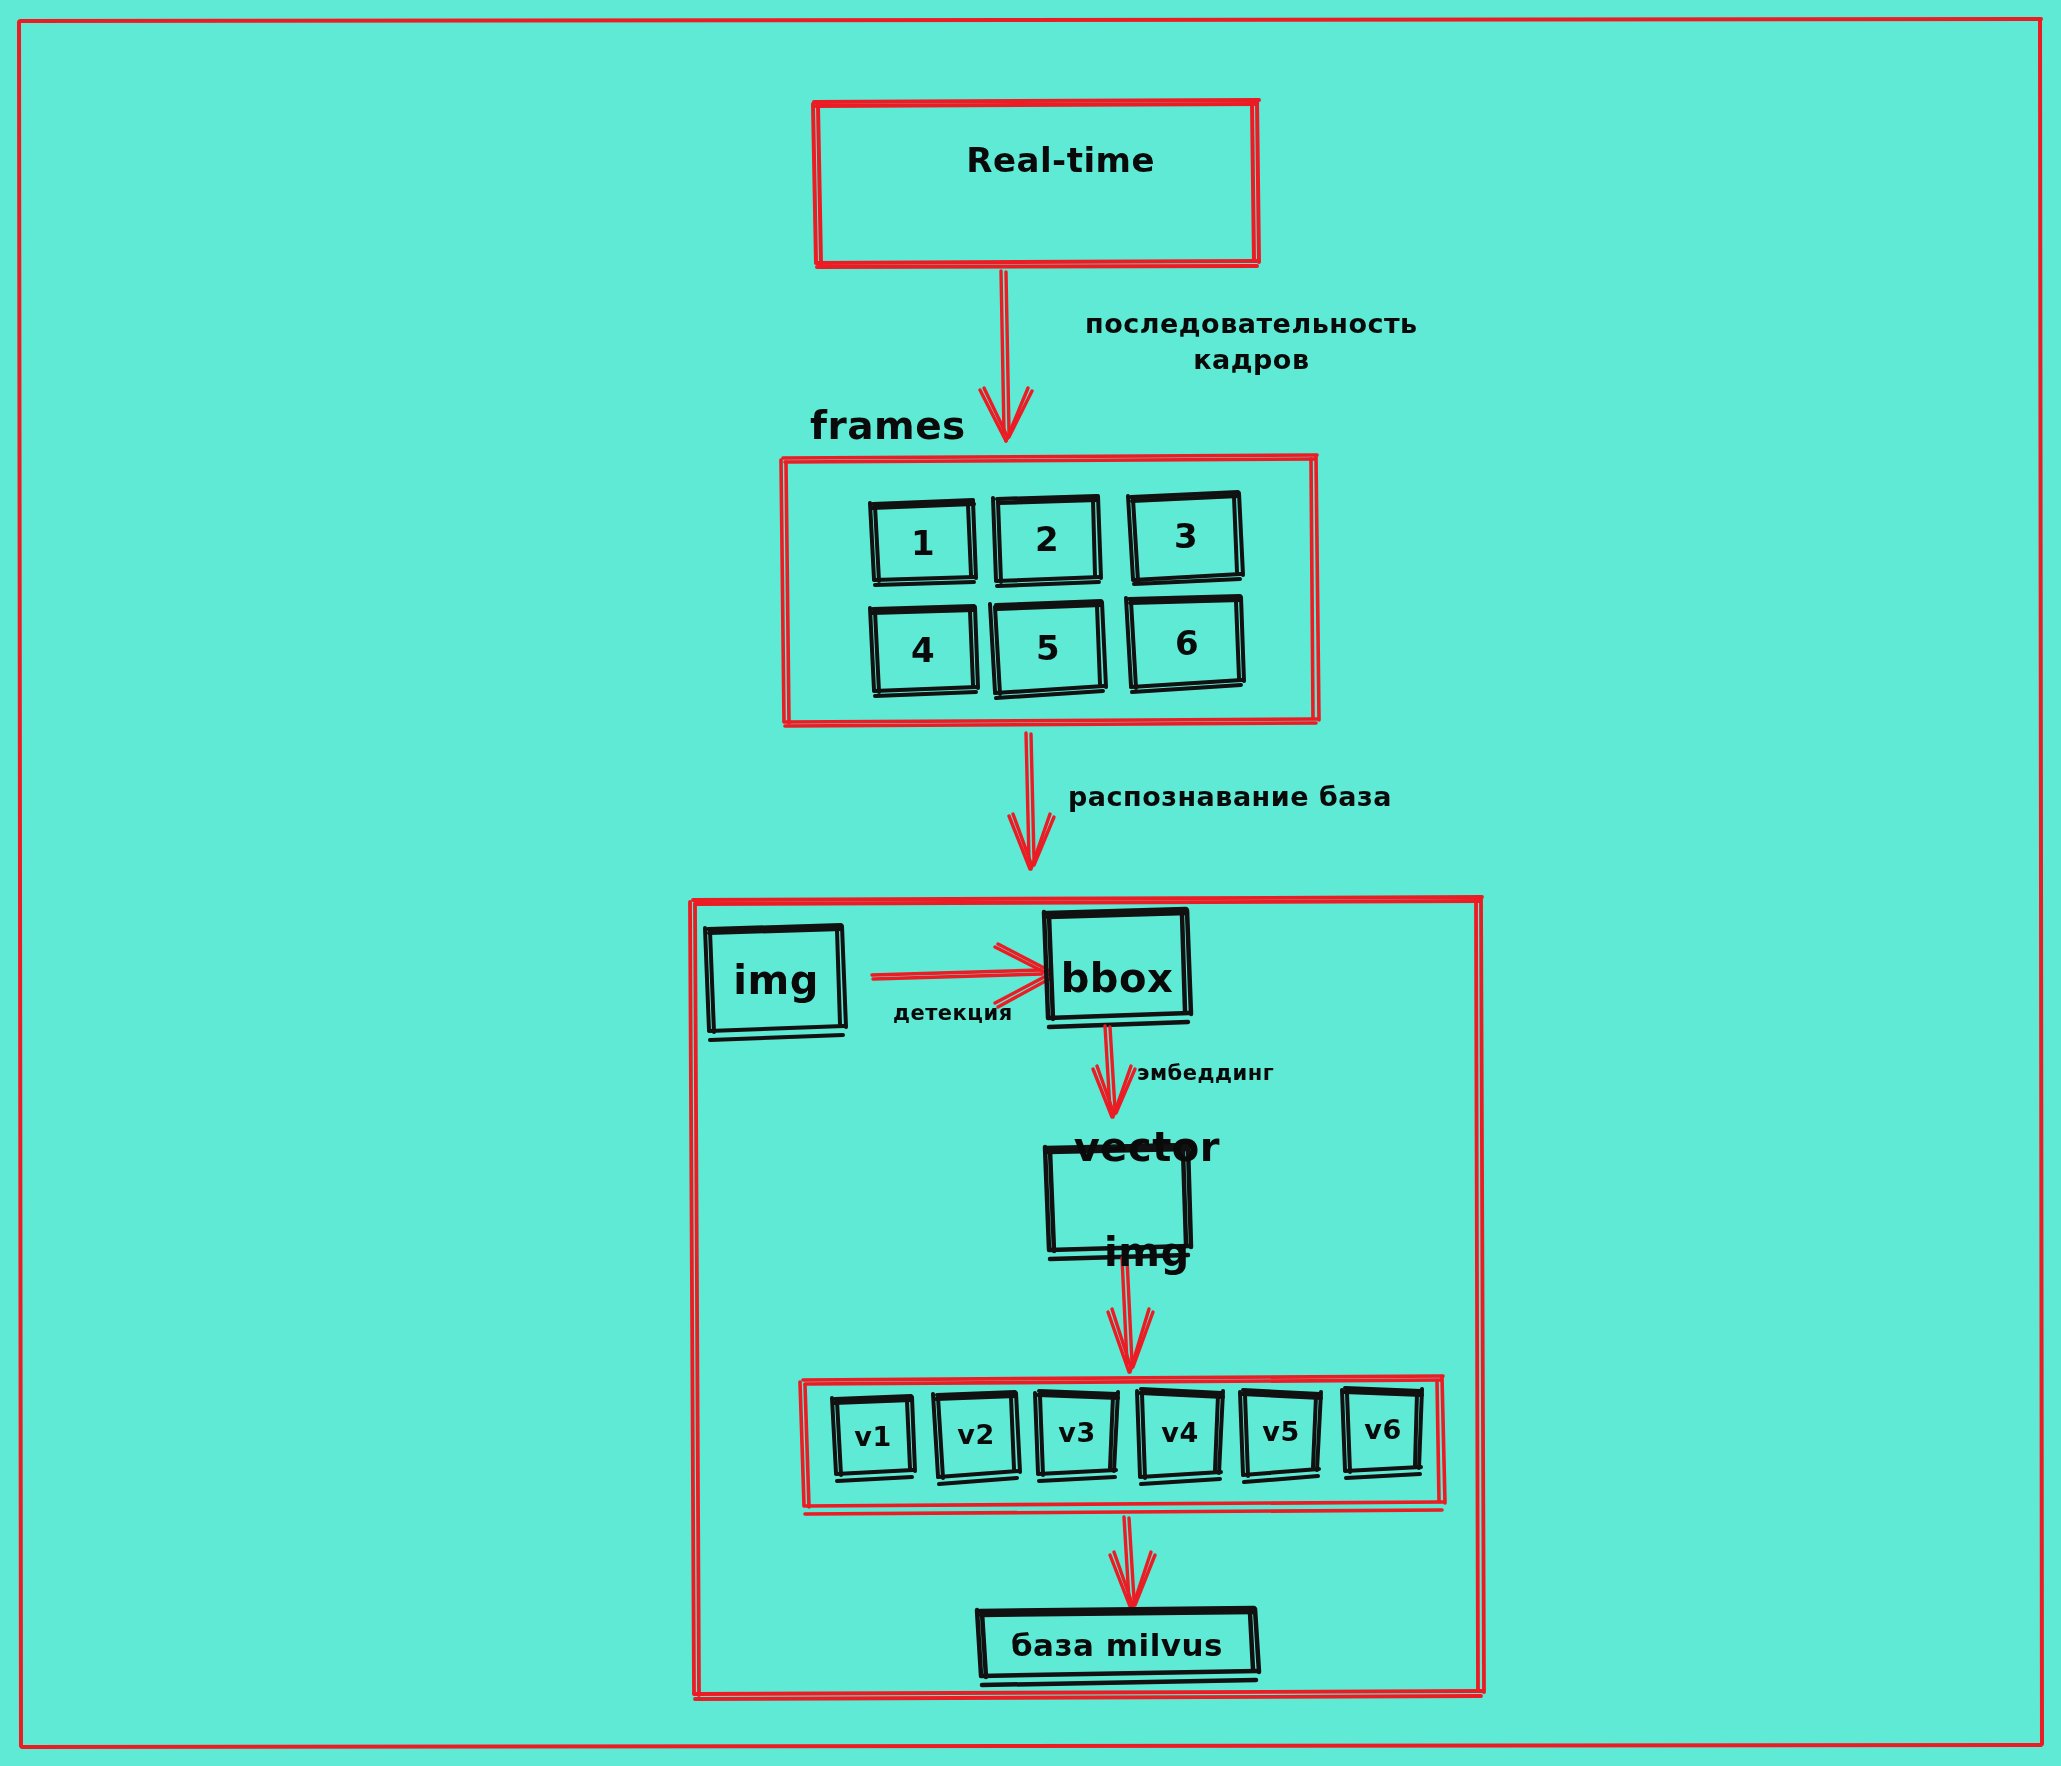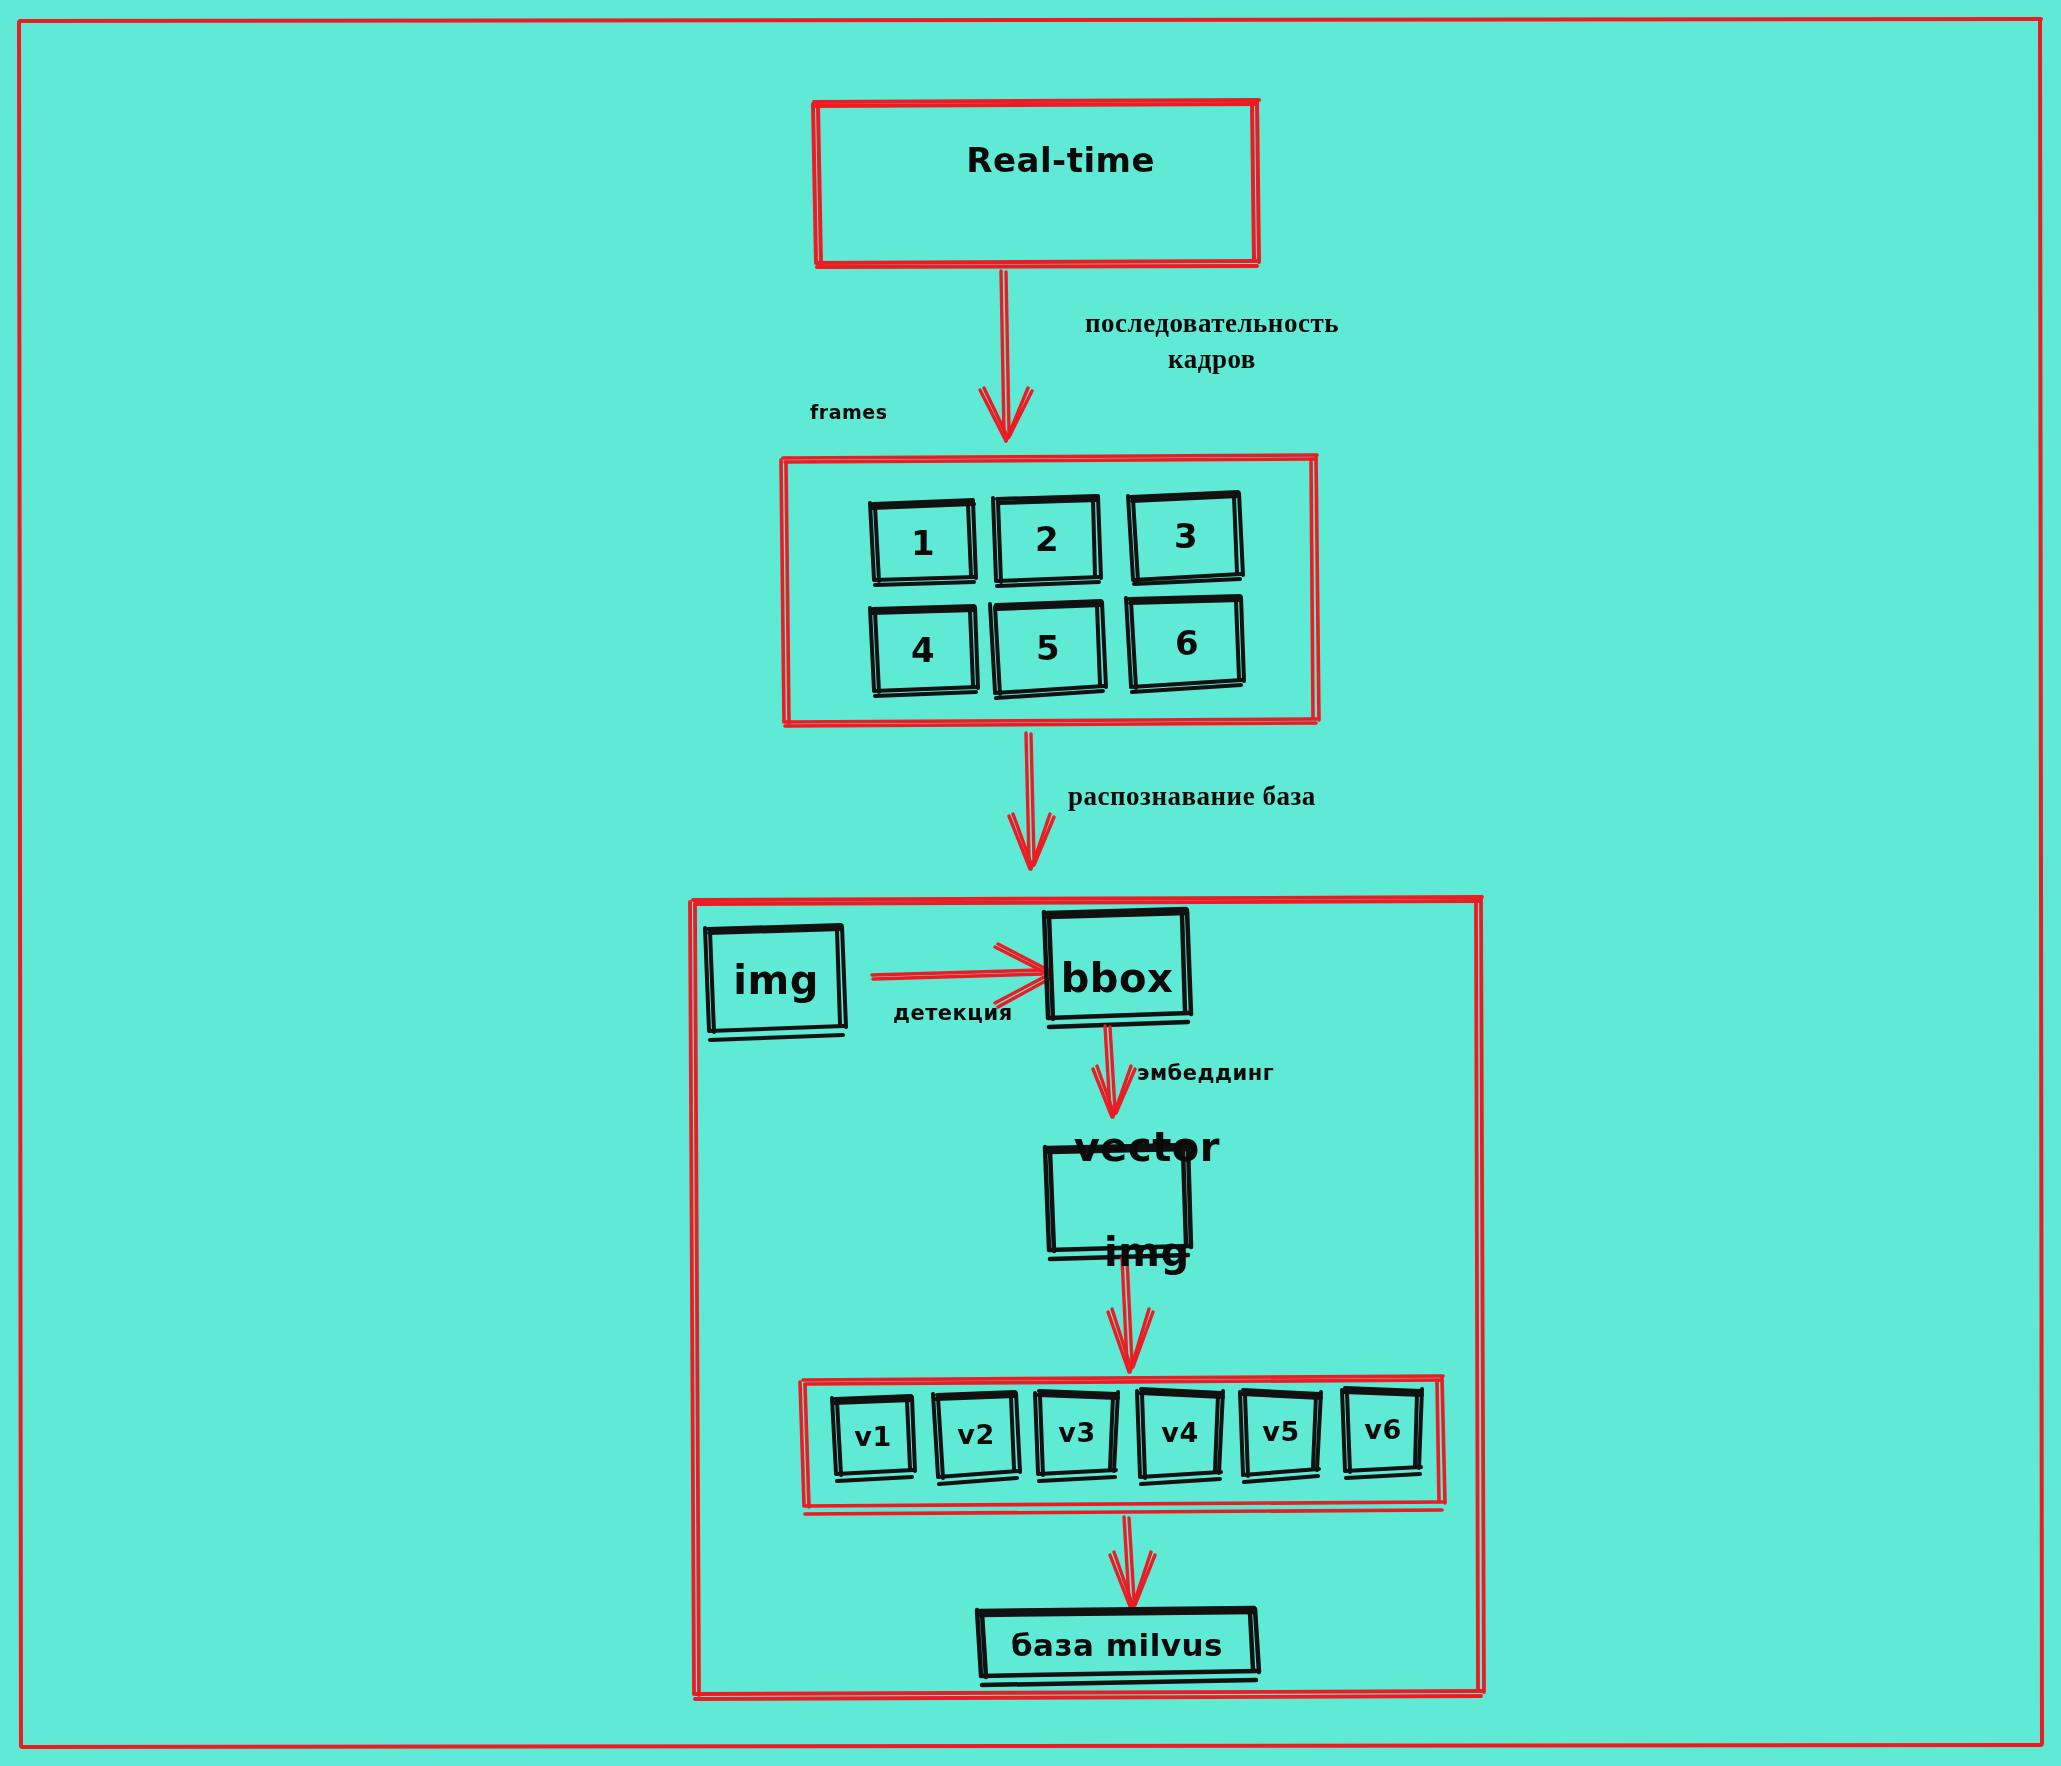--- a/index.html
+++ b/index.html
@@ -32,23 +32,23 @@
     letter-spacing: 0.5px;
     white-space: pre;
     text-align: center;
     line-height: 1.32;
     user-select: none;
   }
   .lbl.node {
     transform: translate(-50%, -50%);
   }
   .t-title   { font-size: 34px; }
-  .t-edge    { font-size: 27px; font-weight: 600; font-family: Liberation Serif, serif; }
+  .t-edge    { font-size: 27px; font-weight: 600; }
   .t-edge-sm { font-size: 21px; font-weight: 600; }
-  .t-frames  { font-size: 19px; }
+  .t-frames  { font-size: 39px; }
   .t-num     { font-size: 34px; font-weight: 700; }
   .t-box     { font-size: 40px; font-weight: 600; }
   .t-vec     { font-size: 27px; font-weight: 700; }
   .t-db      { font-size: 31px; font-weight: 600; }
 </style>
 </head>
 <body>
 
 <div id="canvas">
 

